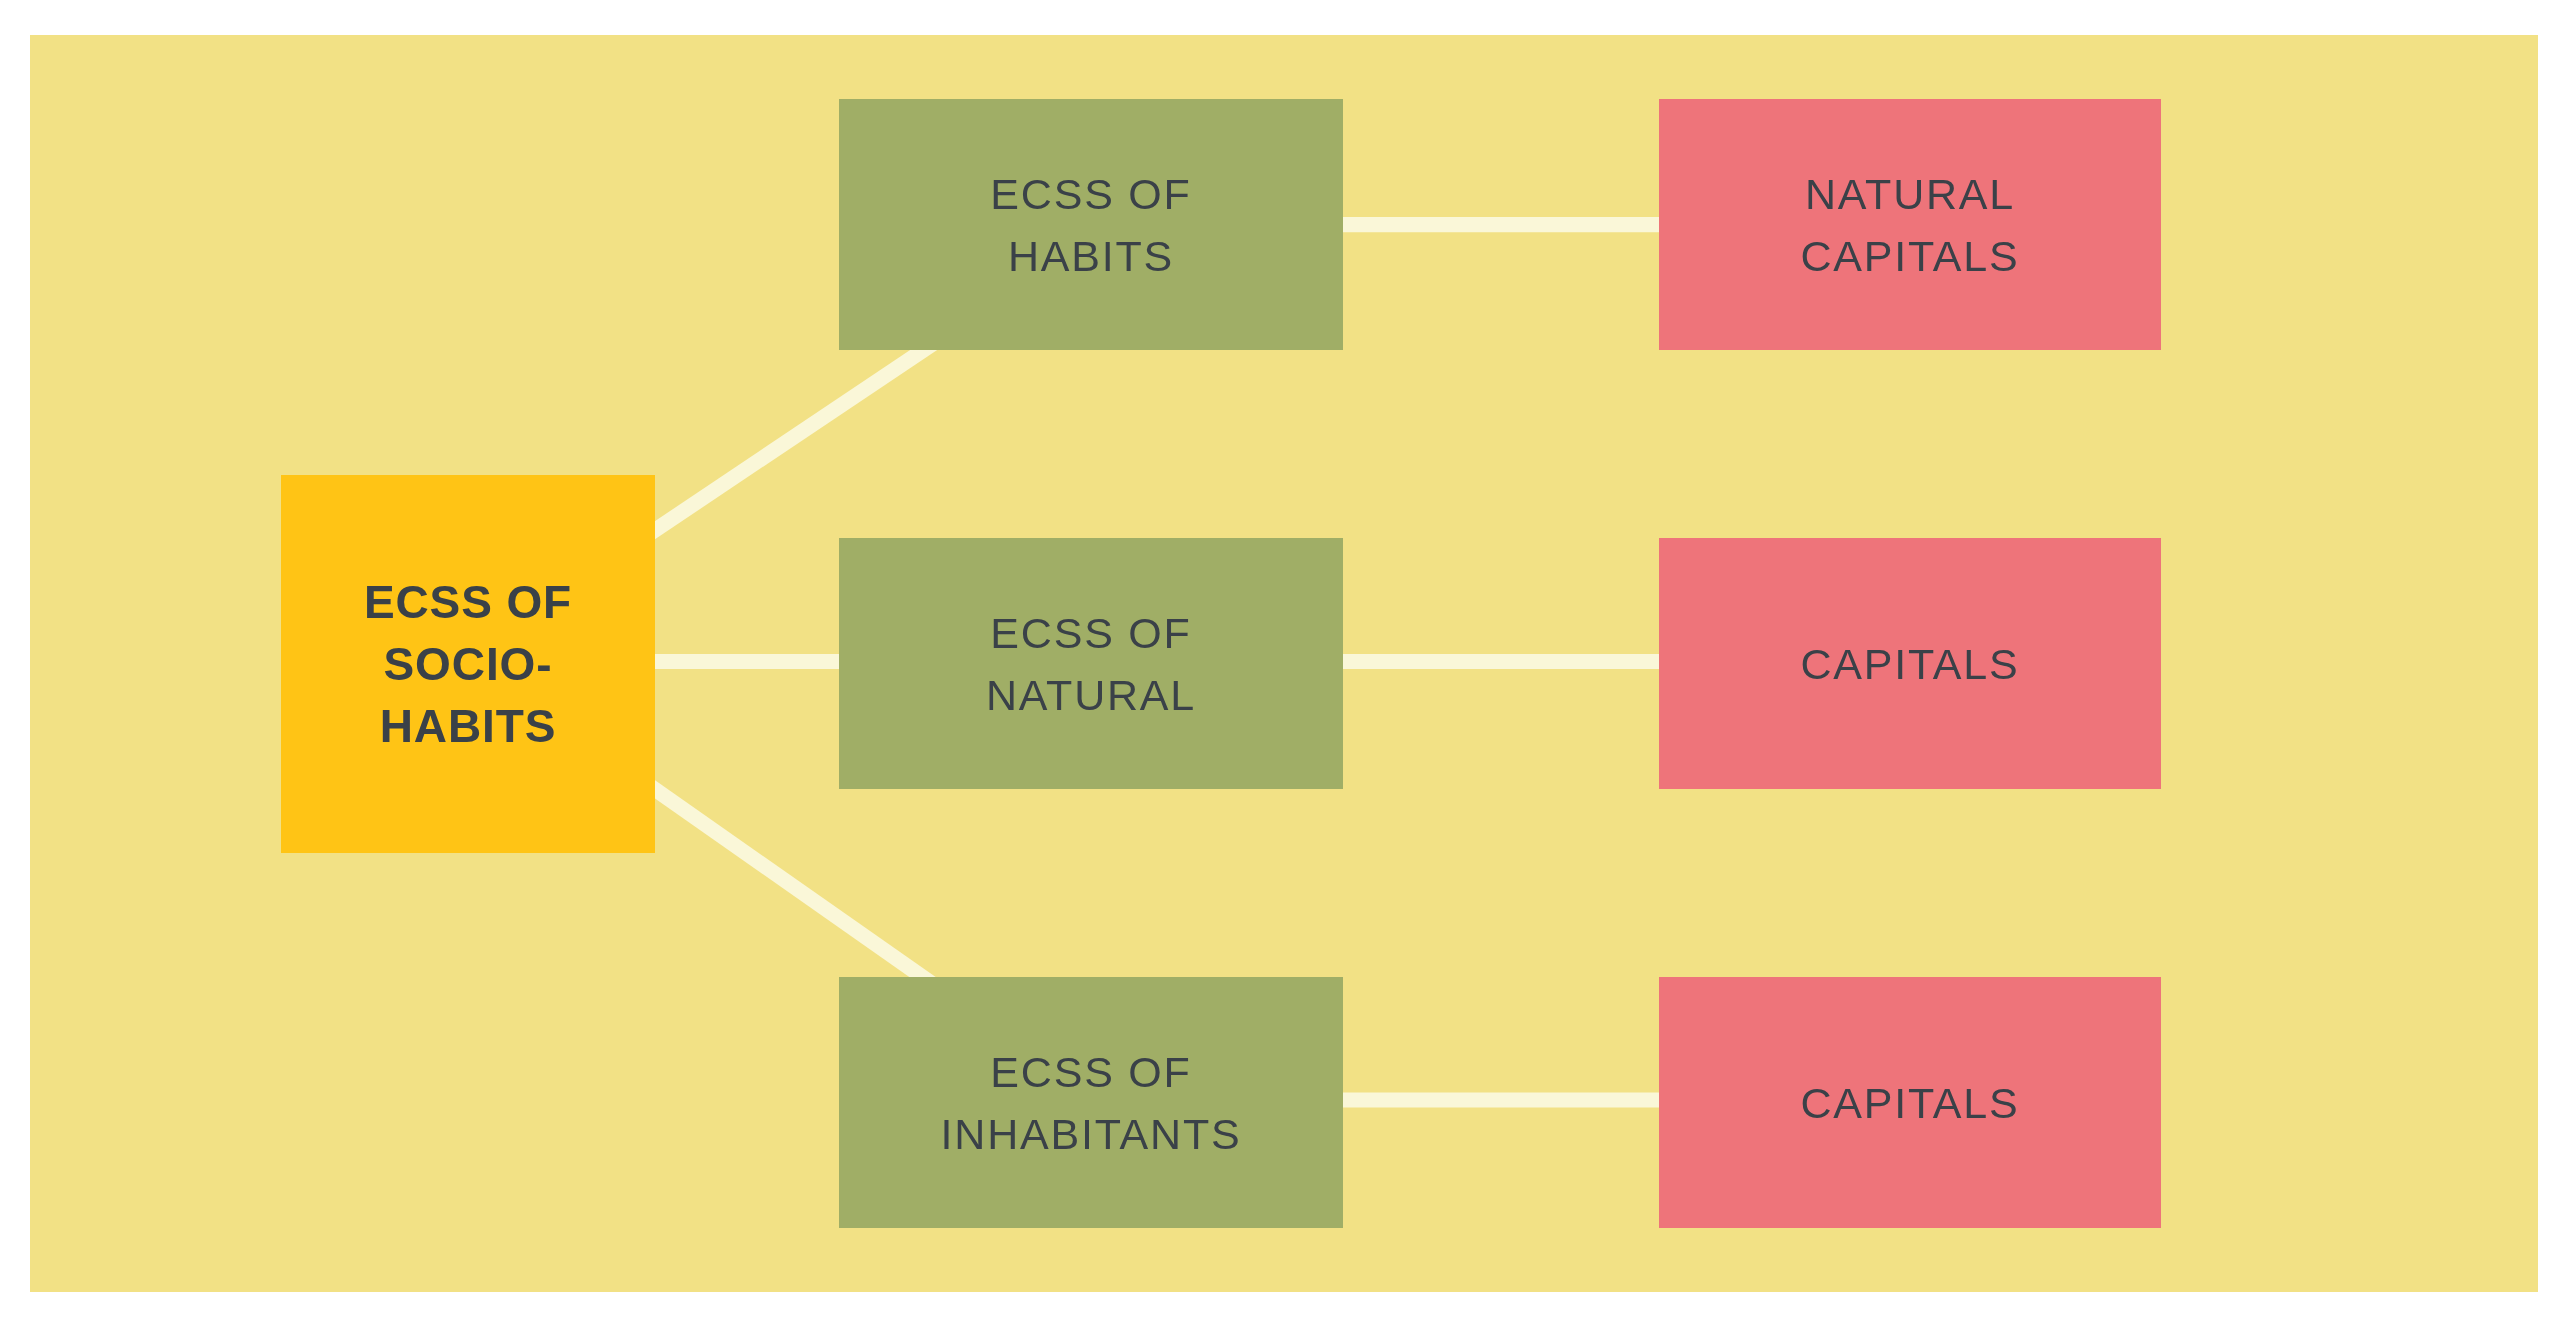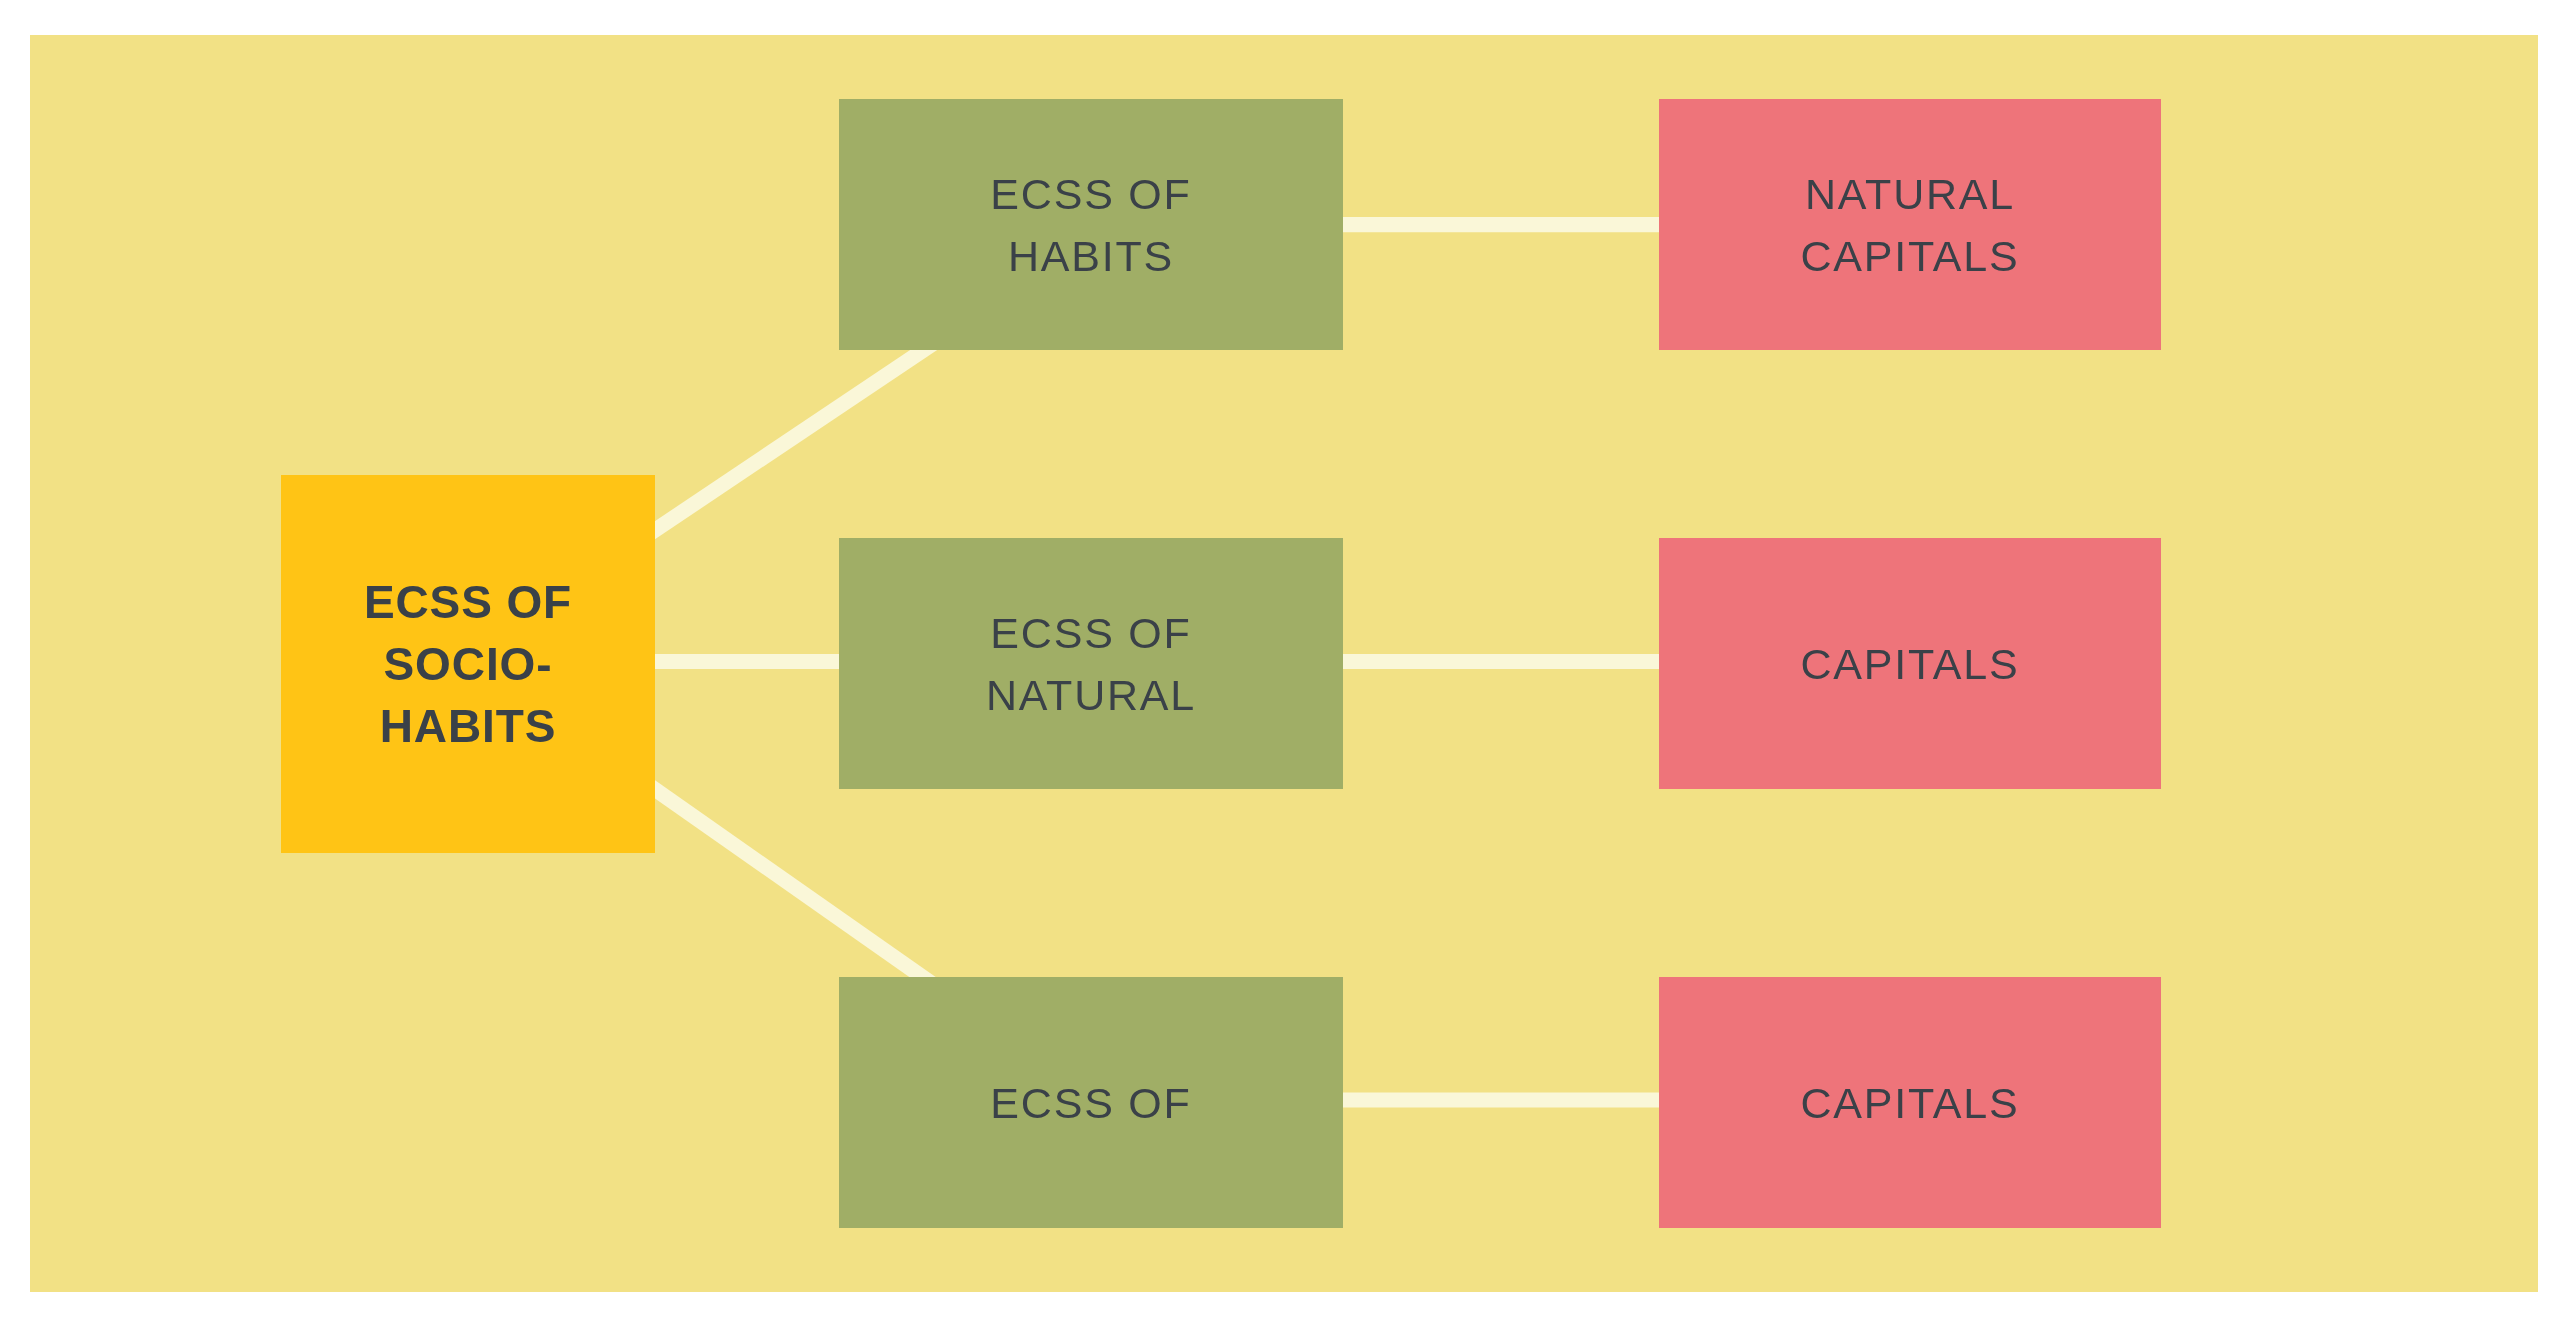--- a/index.html
+++ b/index.html
@@ -101,20 +101,21 @@
     <span class="line">HABITS</span>
   </div>
 
   <div class="node mid row-2">
     <span class="line">ECSS OF</span>
     <span class="line">NATURAL</span>
   </div>
 
   <div class="node mid row-3">
     <span class="line">ECSS OF</span>
+    <span class="line">INHABITANTS</span>
   </div>
 
   <div class="node cap row-1">
     <span class="line">NATURAL</span>
     <span class="line">CAPITALS</span>
   </div>
 
   <div class="node cap row-2">
     <span class="line">CAPITALS</span>
   </div>

